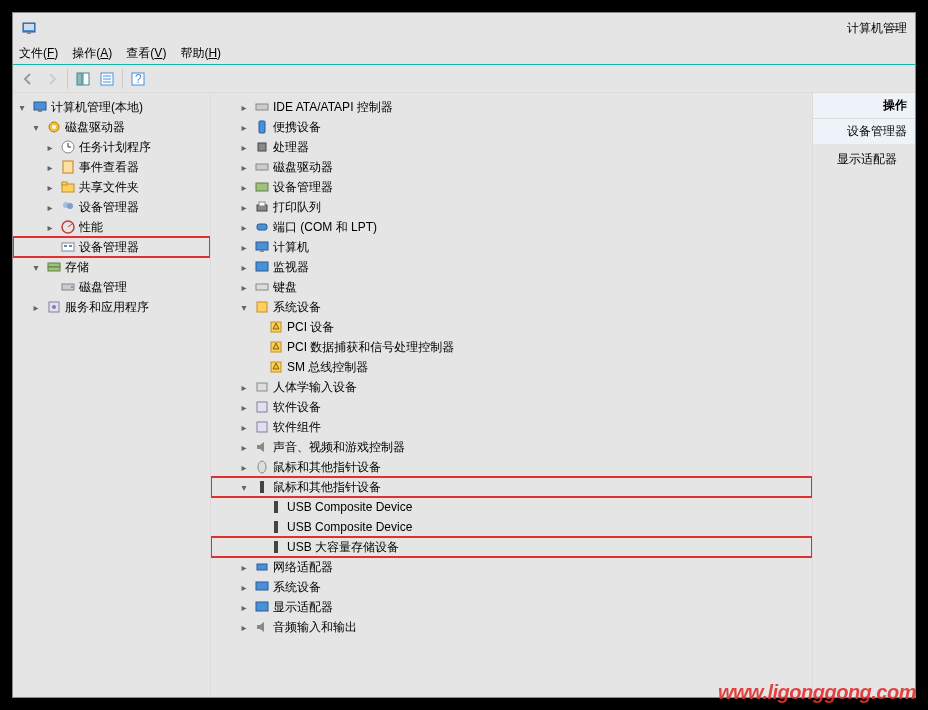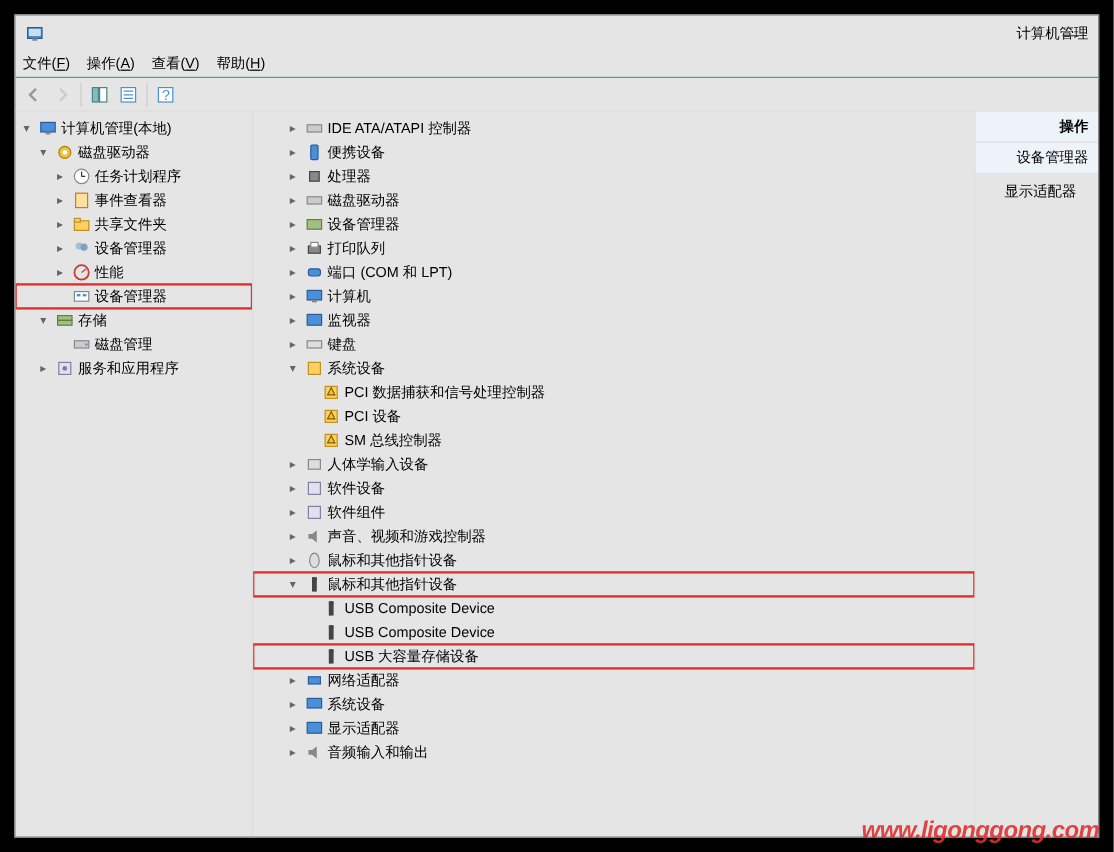--- a/index.html
+++ b/index.html
@@ -336,31 +336,31 @@
           <span class="lbl">系统设备</span>
         </div>
       <div class="tree-row">
           <span class="ind" style="width:54px"></span>
           <span class="ic">
             <svg width="16" height="16">
               <rect x="3" y="3" width="10" height="10" fill="#ffd060" stroke="#c09020"></rect>
               <polygon points="8,4 11,10 5,10" fill="#f0c040" stroke="#806000"></polygon>
             </svg>
           </span>
-          <span class="lbl">PCI 数据捕获和信号处理控制器</span>
+          <span class="lbl">PCI 设备</span>
         </div>
       <div class="tree-row">
           <span class="ind" style="width:54px"></span>
           <span class="ic">
             <svg width="16" height="16">
               <rect x="3" y="3" width="10" height="10" fill="#ffd060" stroke="#c09020"></rect>
               <polygon points="8,4 11,10 5,10" fill="#f0c040" stroke="#806000"></polygon>
             </svg>
           </span>
-          <span class="lbl">PCI 设备</span>
+          <span class="lbl">PCI 数据捕获和信号处理控制器</span>
         </div>
       <div class="tree-row">
           <span class="ind" style="width:54px"></span>
           <span class="ic">
             <svg width="16" height="16">
               <rect x="3" y="3" width="10" height="10" fill="#ffd060" stroke="#c09020"></rect>
               <polygon points="8,4 11,10 5,10" fill="#f0c040" stroke="#806000"></polygon>
             </svg>
           </span>
           <span class="lbl">SM 总线控制器</span>

